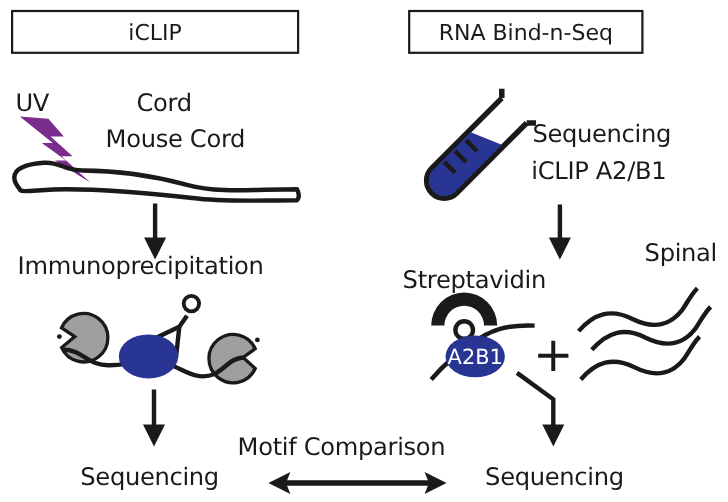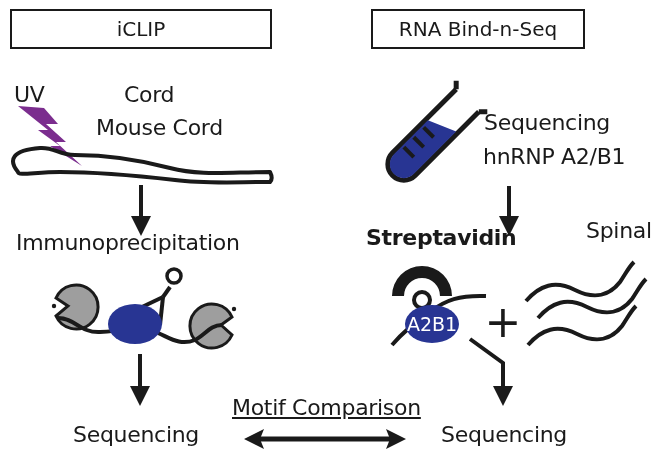--- a/index.html
+++ b/index.html
@@ -94,18 +94,18 @@
   </g>
 </svg>
 
 <div class="lbl" style="left:14px;top:84px;">UV</div>
 <div class="lbl" style="left:124px;top:84px;">Cord</div>
 <div class="lbl" style="left:96px;top:117px;">Mouse Cord</div>
 <div class="lbl" style="left:16px;top:232px;">Immunoprecipitation</div>
 <div class="lbl" style="left:73px;top:424px;">Sequencing</div>
 
 <div class="lbl" style="left:484px;top:112px;">Sequencing</div>
-<div class="lbl" style="left:483px;top:146px;">hnRNP A2/B1</div>
-<div class="lbl" style="left:366px;top:227px;font-weight:bold;">Streptavidin</div>
+<div class="lbl" style="left:483px;top:146px;">iCLIP A2/B1</div>
+<div class="lbl" style="left:366px;top:245px;">Streptavidin</div>
 <div class="lbl" style="left:586px;top:220px;">Spinal</div>
 <div class="lbl" style="left:441px;top:424px;">Sequencing</div>
 
-<div class="lbl" style="left:232px;top:397px;text-decoration:underline;">Motif Comparison</div>
+<div class="lbl" style="left:216px;top:397px;">Motif Comparison</div>
 
 </body></html>

